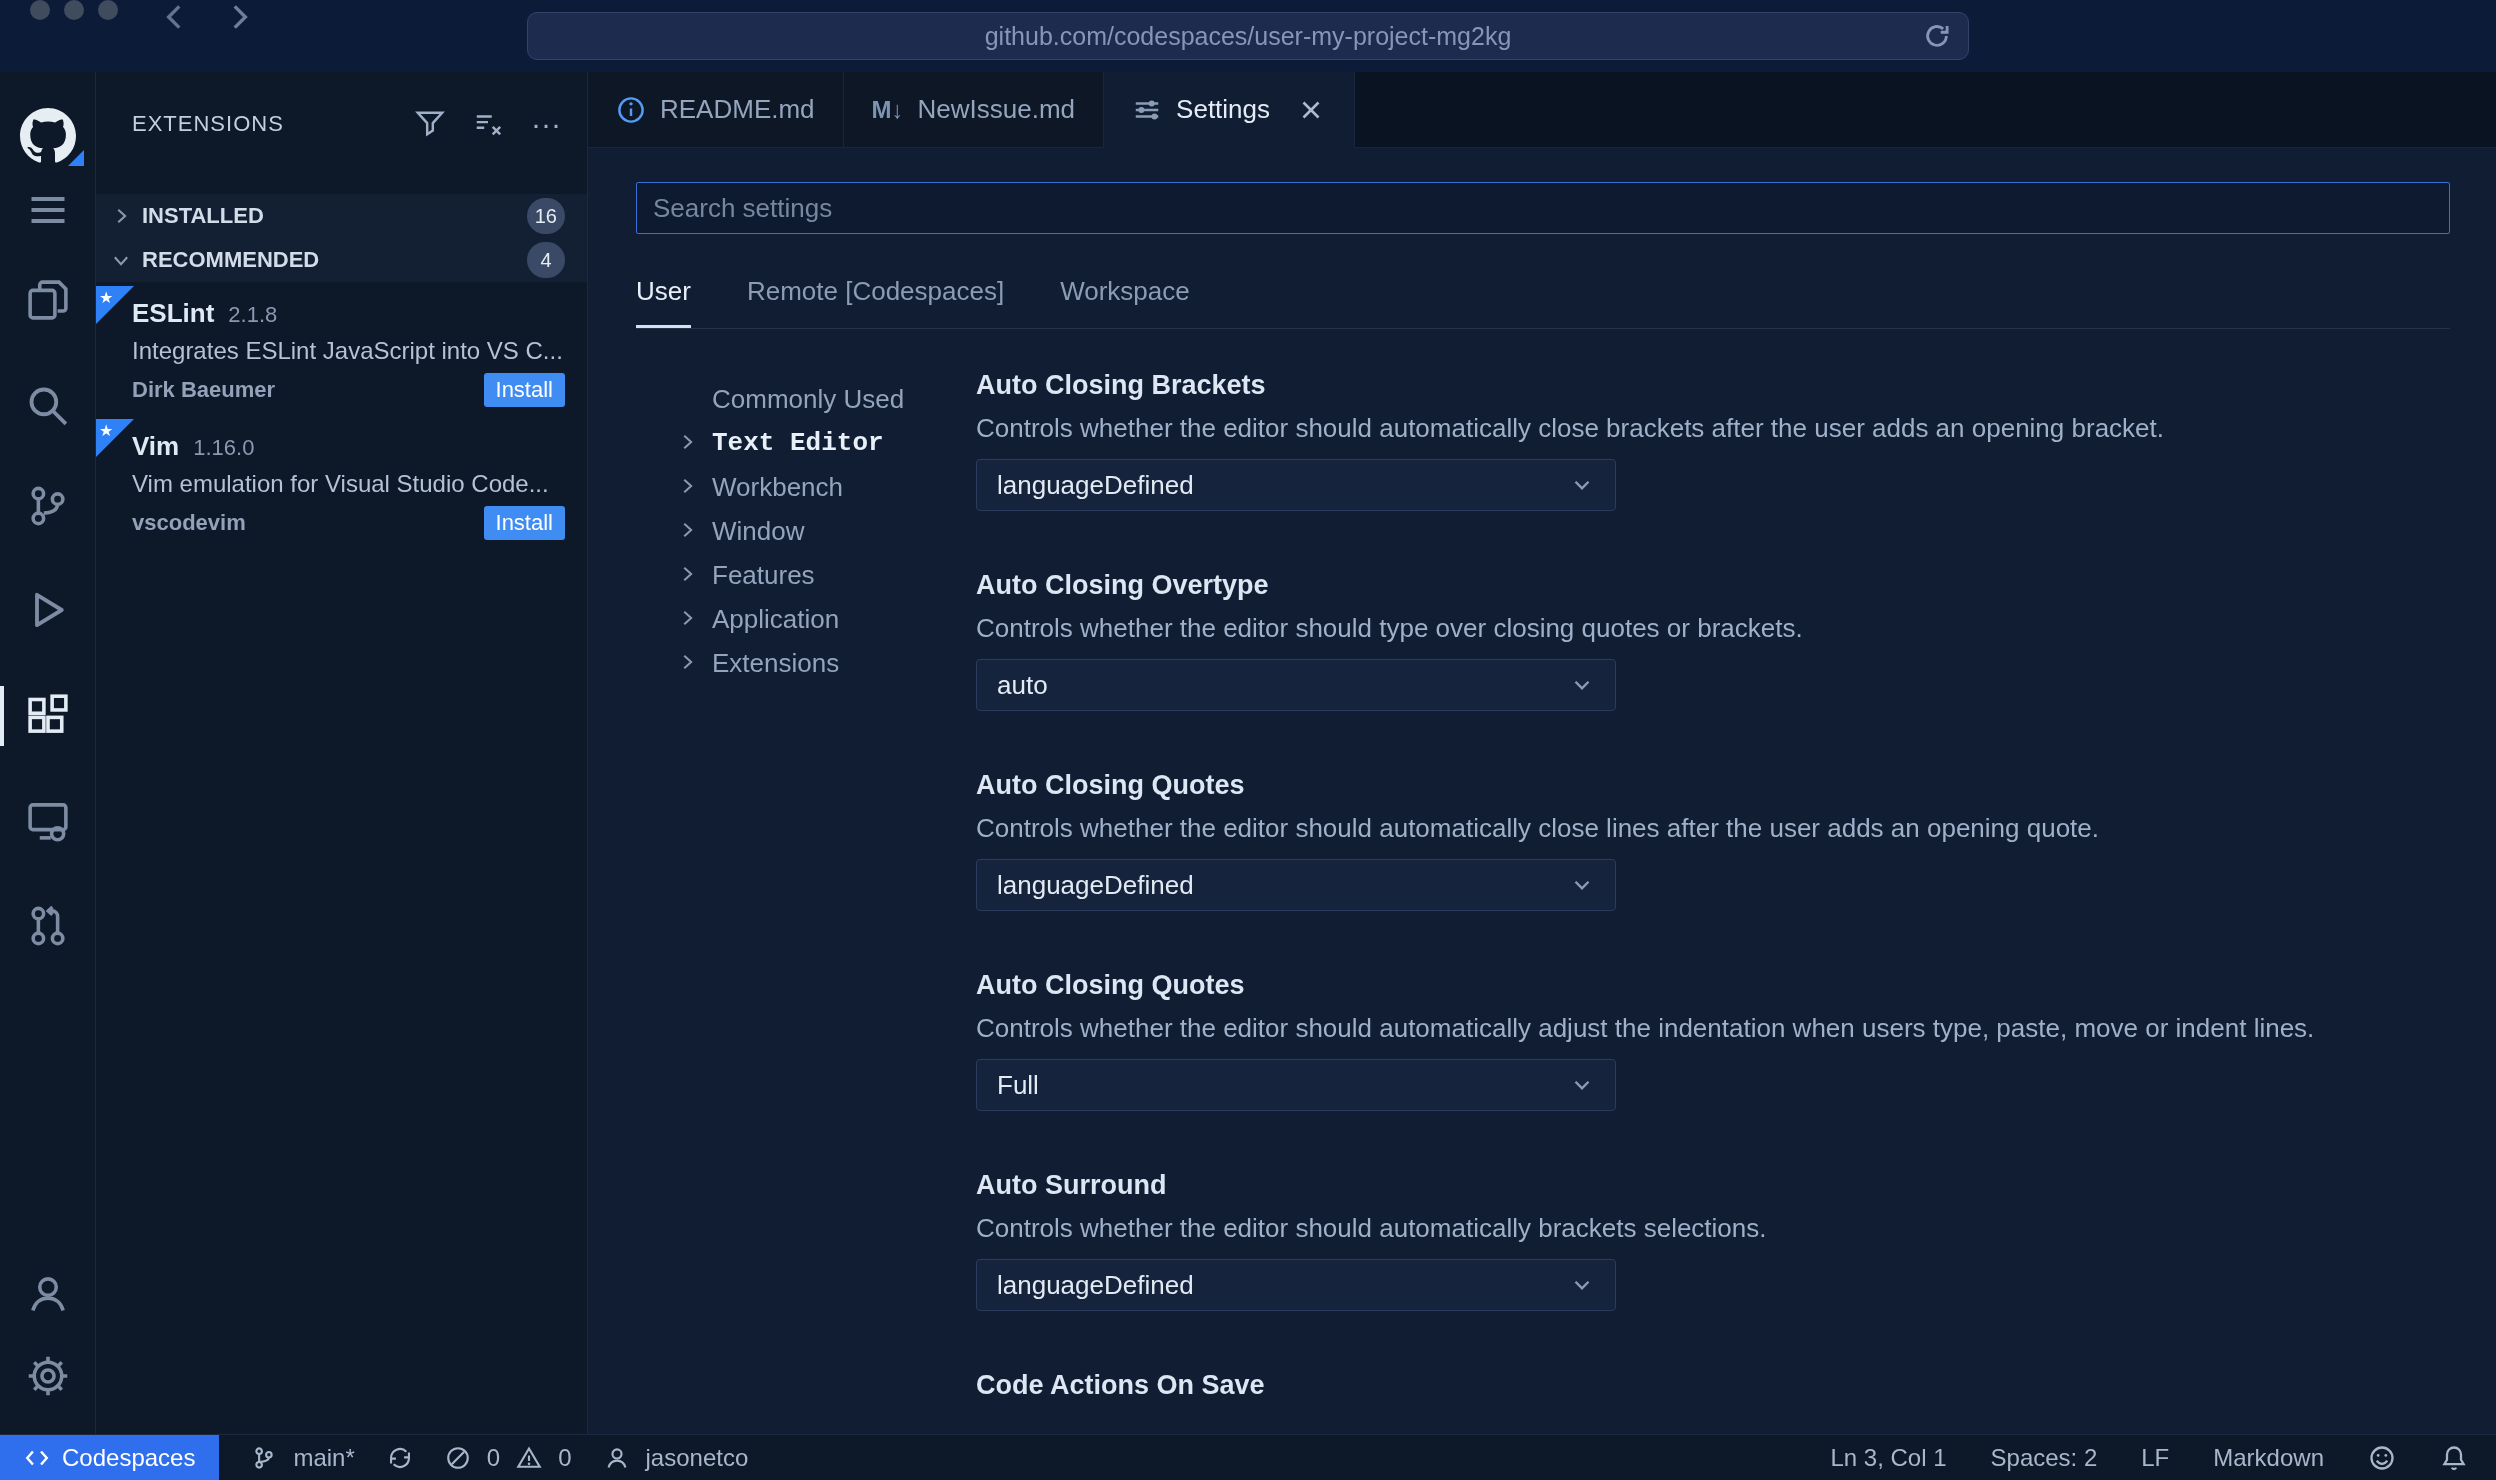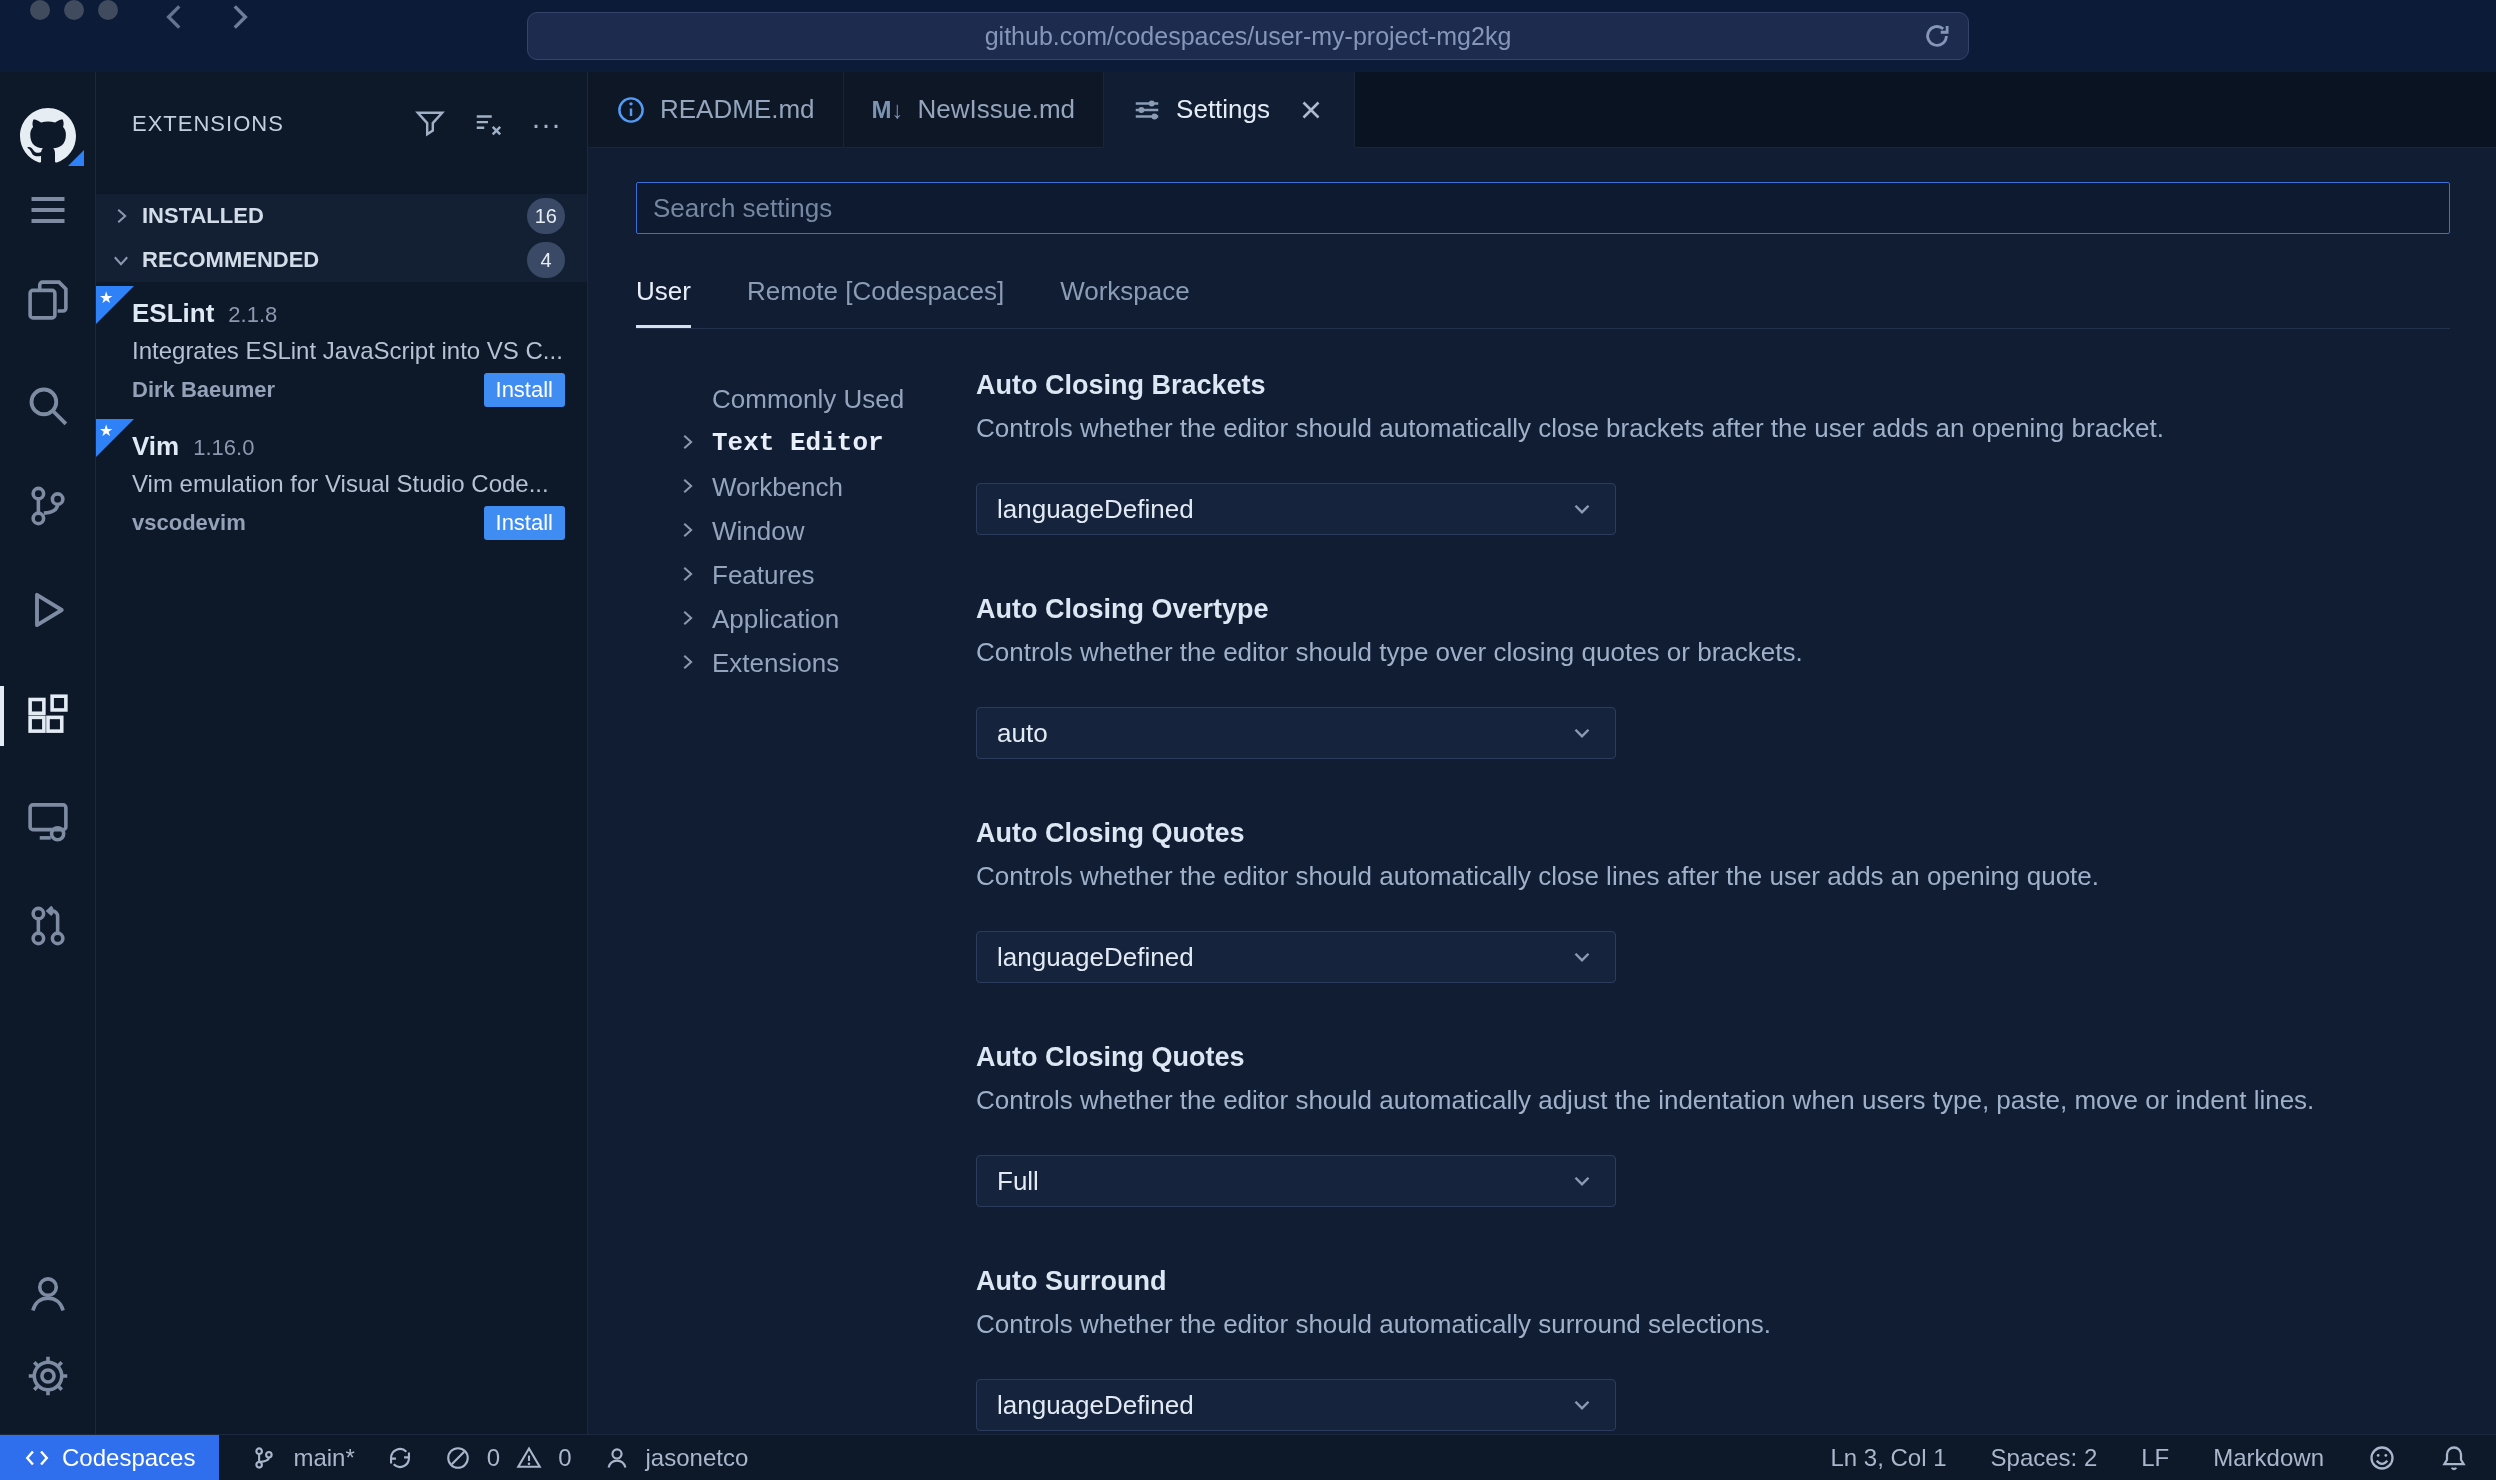--- a/index.html
+++ b/index.html
@@ -106,21 +106,21 @@
   .toc { width:340px; padding-top:48px; padding-left:40px; flex-shrink:0; }
   .toc-row { display:flex; align-items:center; height:44px; color:#94a4bc; font-size:26px; }
   .toc-chev { width:36px; height:24px; display:flex; justify-content:flex-start; color:#8b99b0; }
   .toc-chev svg { width:22px; height:22px; }
   .toc-row.active { color:#e8eff8; font-weight:bold;font-family:Liberation Mono, monospace; }
 
   .settings-col { flex:1; padding-top:40px; min-width:0; }
   .setting { margin-bottom:58px; }
   .setting-title { font-size:27px; font-weight:bold; color:#dde7f3; line-height:32px; }
   .setting-desc { margin-top:12px; font-size:26px; color:#9fb0c9; line-height:30px; white-space:nowrap; }
-  .select { margin-top:40px; width:640px; height:52px; background:#16233c; border:1px solid #2c3c5c;
+  .select { margin-top:16px; width:640px; height:52px; background:#16233c; border:1px solid #2c3c5c;
     border-radius:4px; display:flex; align-items:center; padding:0 20px; font-size:26px; color:#e2eaf4; }
   .select .chev { margin-left:auto; width:26px; height:26px; color:#8b9cb5; }
 
   
   .statusbar { height:46px; border-top:1px solid #1b2940; background:#0d1828;
     display:flex; align-items:center; font-size:24px; color:#a9b7cc; }
   .st-codespaces { height:100%; background:#2f6fed; color:#fff; display:flex; align-items:center;
     gap:12px; padding:0 24px; }
   .st-codespaces svg { width:26px; height:26px; }
   .st-group { display:flex; align-items:center; gap:16px; margin-left:32px; }
@@ -429,21 +429,21 @@
             <div class="setting-desc">Controls whether the editor should automatically adjust the indentation when users type, paste, move or indent lines.</div>
             <div class="select">
               <span>Full</span>
               <svg class="chev" viewBox="0 0 16 16" fill="none" stroke="currentColor" stroke-width="1.5">
                   <path d="M4 6l4 4 4-4"></path>
                 </svg>
             </div>
           </div>
           <div class="setting">
             <div class="setting-title">Auto Surround</div>
-            <div class="setting-desc">Controls whether the editor should automatically surround selections.</div>
+            <div class="setting-desc">Controls whether the editor should automatically brackets selections.</div>
             <div class="select">
               <span>languageDefined</span>
               <svg class="chev" viewBox="0 0 16 16" fill="none" stroke="currentColor" stroke-width="1.5">
                   <path d="M4 6l4 4 4-4"></path>
                 </svg>
             </div>
           </div>
           <div class="setting">
             <div class="setting-title">Code Actions On Save</div>
           </div>

